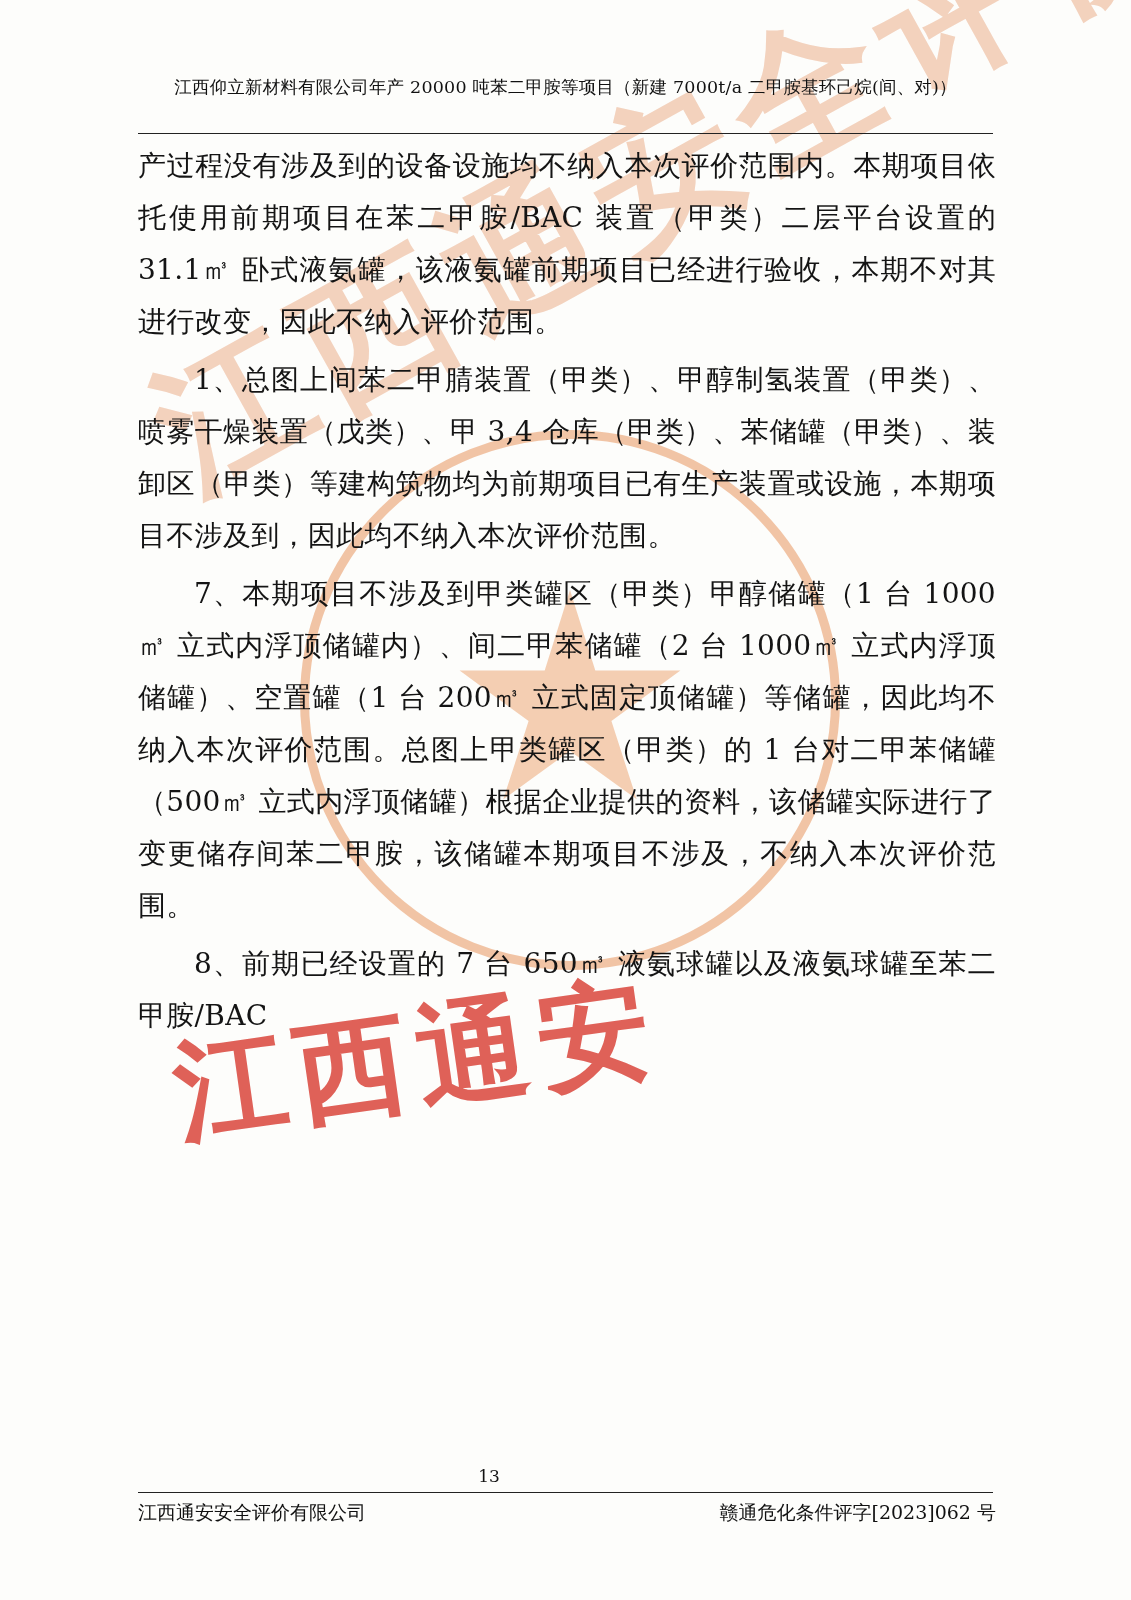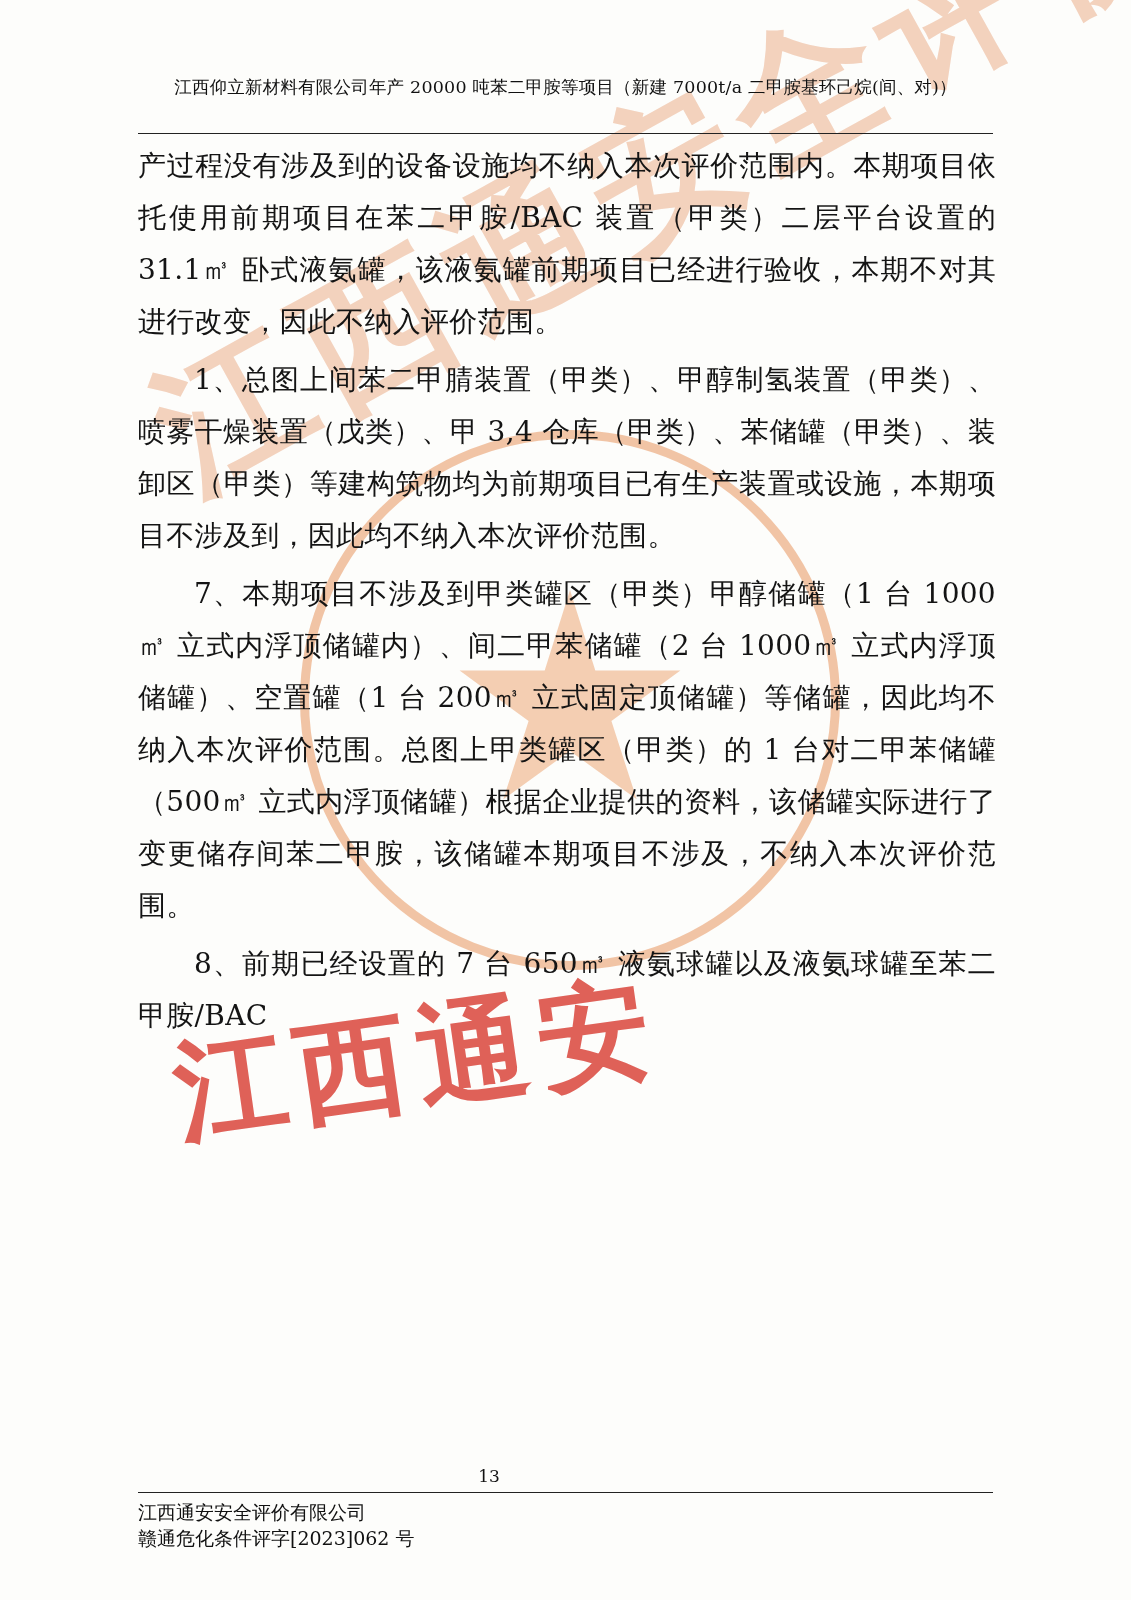--- a/index.html
+++ b/index.html
@@ -145,21 +145,20 @@
   .doc-footer {
     position: absolute;
     left: 138px;
     top: 1500px;
     width: 858px;
     display: flex;
     justify-content: space-between;
     font-size: 19px;
     color: #111;
     z-index: 10;
-    flex-direction: column;
   }
 </style>
 </head>
 <body>
 
 <div class="page">
 
   <div class="watermark">
     <div class="wm-circle"></div>
     <div class="wm-star"></div>

